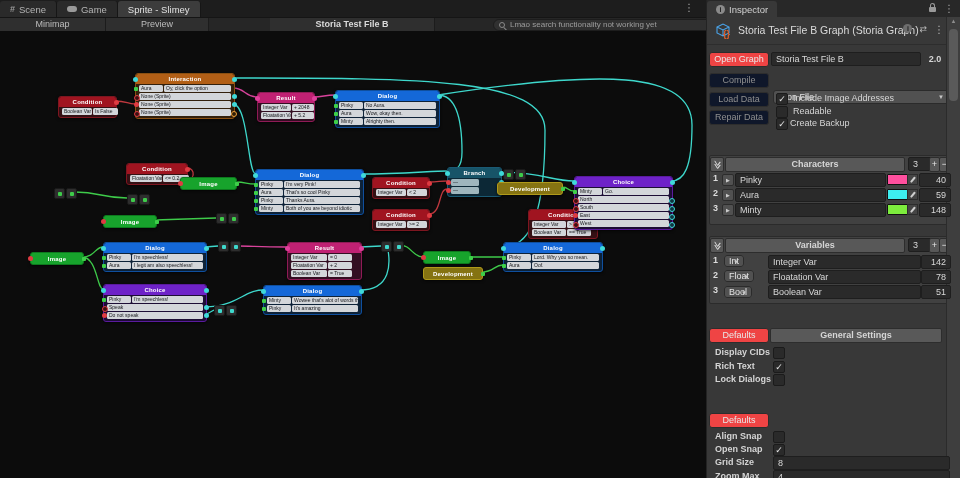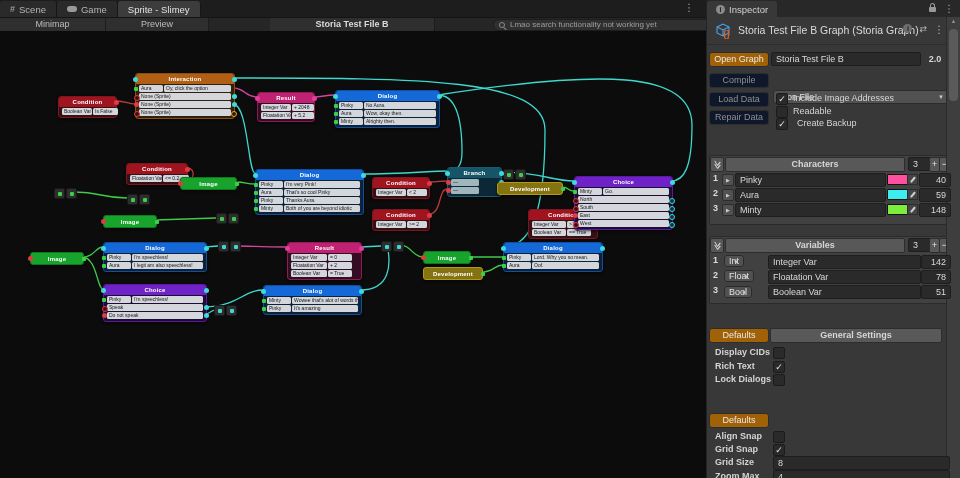--- a/index.html
+++ b/index.html
@@ -70,21 +70,21 @@
       text-align:center;line-height:9px;display:inline-block;font-style:normal}
   .lockico{position:absolute;right:24px;top:7px;width:7px;height:5px;background:#999;border-radius:1px}
   .lockico::before{content:"";position:absolute;left:1px;top:-4px;width:3px;height:3px;border:1px solid #999;
                    border-bottom:none;border-radius:3px 3px 0 0}
   .ins-kebab{position:absolute;right:6px;top:3px;color:#aaa;font-size:10px}
   .ins-head{position:absolute;left:0;top:17px;width:100%;height:27px;border-bottom:1px solid #2d2d2d}
   .ins-title{position:absolute;left:31px;top:7px;font-size:10.5px;color:#dadada;white-space:nowrap}
   .hicon{position:absolute;left:6px;top:4px}
   .hrighticons{position:absolute;right:16px;top:7px;display:flex;gap:7px;color:#b8b8b8;font-size:10px}
   .abs{position:absolute}
-  .btn{background:#a16207;border:1px solid #2d2d2d;border-radius:3px;color:#e8e8e8;text-align:center;
+  .btn{background:#ef4444;border:1px solid #2d2d2d;border-radius:3px;color:#e8e8e8;text-align:center;
        font-size:9px;line-height:13px;height:13px;box-sizing:content-box}
   .btn.dis{background:#0f172a;color:#8f8f8f}
   .fld{background:#2a2a2a;border:1px solid #1e1e1e;border-radius:2px;color:#d8d8d8;font-size:9px;
        line-height:12px;height:12px;padding:0 4px;overflow:hidden;white-space:nowrap;box-sizing:content-box}
   .drop{background:#515151;border:1px solid #2b2b2b;border-radius:3px;color:#e4e4e4;font-size:9px;
         line-height:12px;height:12px;padding:0 4px;position:relative;overflow:hidden;white-space:nowrap}
   .drop::after{content:"▼";position:absolute;right:4px;top:0;font-size:6px;color:#c8c8c8;line-height:12px}
   .cbx{width:10px;height:10px;background:#2a2a2a;border:1px solid #1b1b1b;border-radius:2px;font-size:9px;
        line-height:10px;text-align:center;color:#e4e4e4;display:inline-block;box-sizing:content-box}
   .lab{font-weight:bold;color:#d4d4d4;font-size:9px;white-space:nowrap}
@@ -624,21 +624,21 @@
 
   <div class="btn abs" style="left:2px;top:413px;width:58px">Defaults</div>
   <div id="graphset-rows"></div>
 
   <div class="scroll">
     <span class="up">▲</span>
     <span class="thumb"></span>
   </div>
 <div class="abs" style="top: 93px; left: 69px;"><span class="cbx">✓</span><span style="margin-left:5px;vertical-align:top">Include Image Addresses</span></div>
     <div class="abs" style="top: 106px; left: 69px;"><span class="cbx"></span><span style="margin-left:5px;vertical-align:top">Readable</span></div>
-    <div class="abs" style="top: 118px; left: 69px;"><span class="cbx">✓</span><span style="margin-left:9px;vertical-align:top">Create Backup</span></div>
+    <div class="abs" style="top: 118px; left: 69px;"><span class="cbx">✓</span><span style="margin-left:2px;vertical-align:top">Create Backup</span></div>
     <div class="crow" style="top: 172px;">
       <span class="idx">1</span>
       <span class="fold">▶</span>
       <span class="fld abs" style="left:26px;top:0.5px;width:141px">Pinky</span>
       <span class="swatch" style="left:178px;background:#ff4f9e"></span>
       <span class="dropper" style="left:198px">
         <i></i>
       </span>
       <span class="fld abs" style="left:210px;top:0.5px;width:22px;text-align:right">40</span>
     </div>
@@ -675,21 +675,21 @@
     </div>
     <div class="trow" style="top: 374px;">
       <span class="lab">Lock Dialogs</span>
       <span class="cbx"></span>
     </div>
     <div class="trow" style="top: 431px;">
       <span class="lab">Align Snap</span>
       <span class="cbx"></span>
     </div>
     <div class="trow" style="top: 444px;">
-      <span class="lab">Grid Snap</span>
+      <span class="lab">Open Snap</span>
       <span class="cbx">✓</span>
     </div>
     <div class="trow" style="top: 457px;">
       <span class="lab">Grid Size</span>
       <span class="fld">8</span>
     </div>
     <div class="trow" style="top: 471px;">
       <span class="lab">Zoom Max</span>
       <span class="fld">4</span>
     </div>

